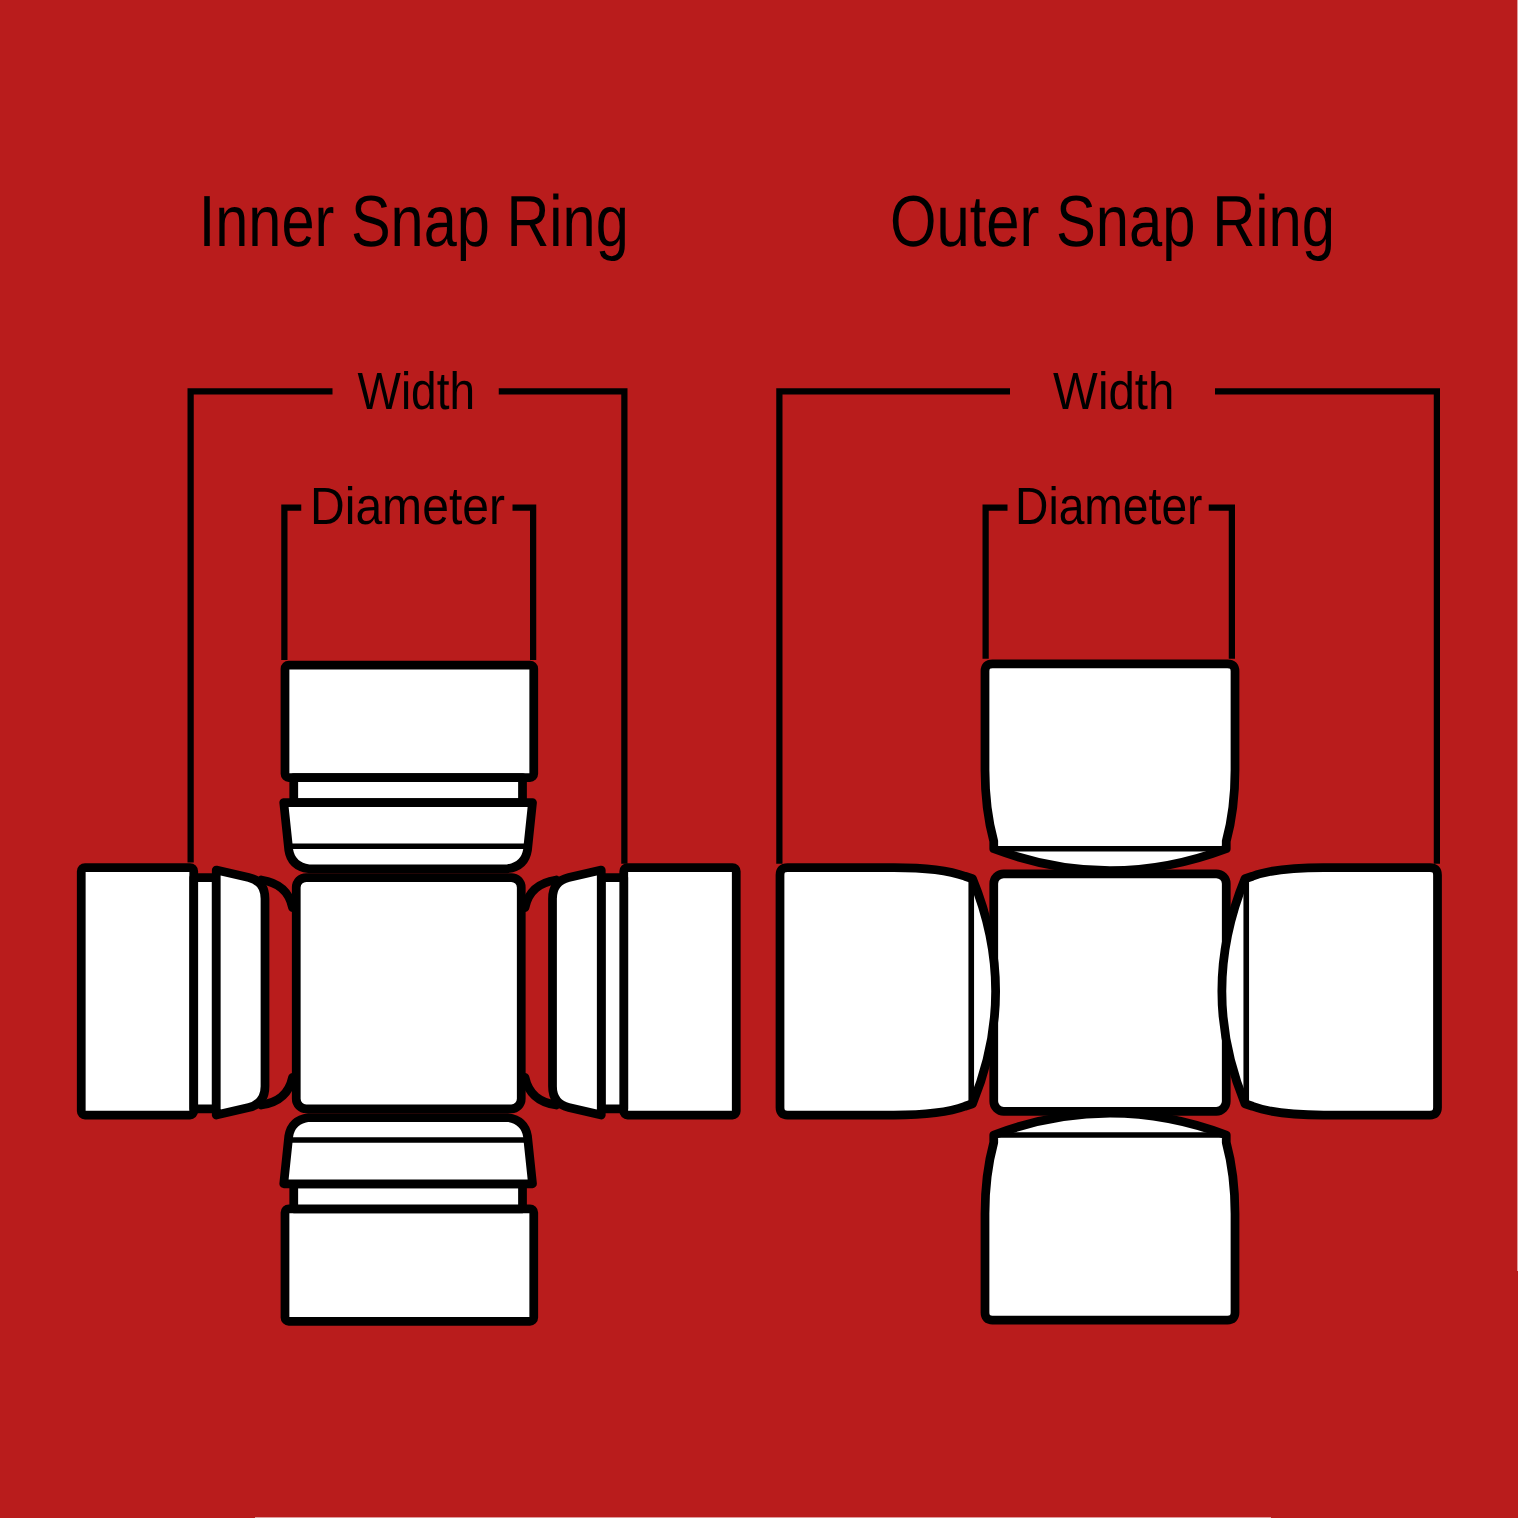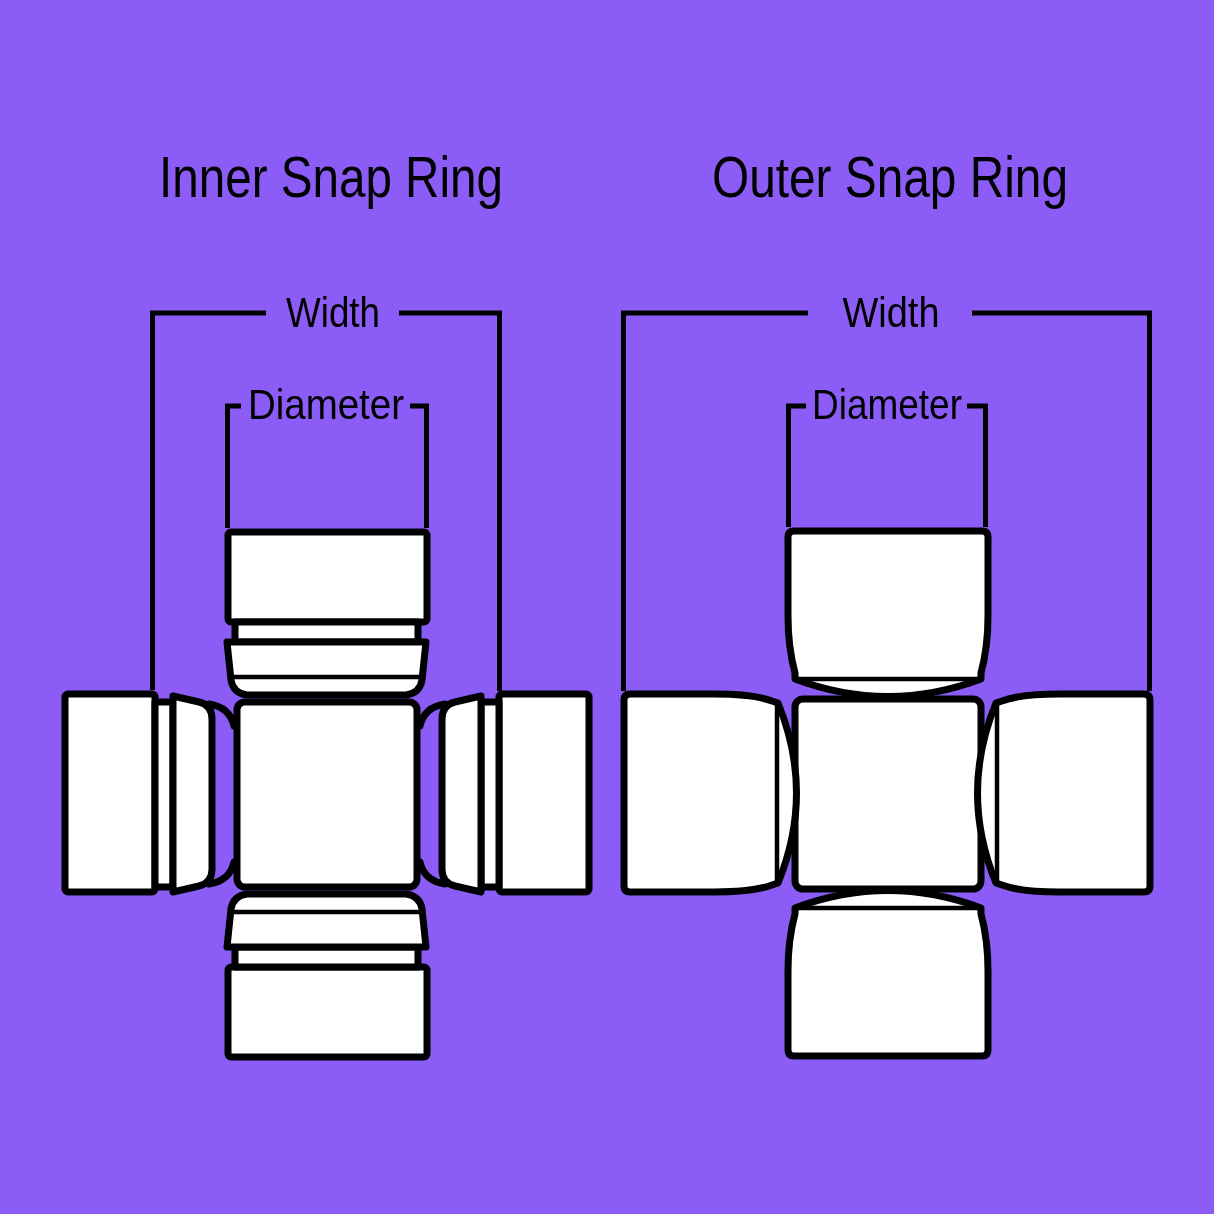--- a/index.html
+++ b/index.html
@@ -1,20 +1,20 @@
 <!DOCTYPE html>
 <html><head>
 <meta charset="utf-8">
 <style>
   html, body { margin: 0; padding: 0; background: #ffffff; }
   #canvas {
     position: relative;
     width: 1214px;
     height: 1214px;
-    background: #8b5cf6;
+    background: #b91c1c;
     overflow: hidden;
     font-family: "Liberation Sans", sans-serif;
   }
   svg { display: block; width: 1214px; height: 1214px; }
   .outline  { fill: #ffffff; stroke: #000000; stroke-width: 7; stroke-linejoin: round; }
   .fillet   { fill: none;    stroke: #000000; stroke-width: 7; stroke-linecap: round; }
   .groove   { fill: none;    stroke: #000000; stroke-width: 4.5; stroke-linecap: butt; }
   .bracket  { fill: none;    stroke: #000000; stroke-width: 5;   stroke-linejoin: miter; }
   .title-text { font-size: 58px; fill: #000000; }
   .dim-text   { font-size: 42px; fill: #000000; }

